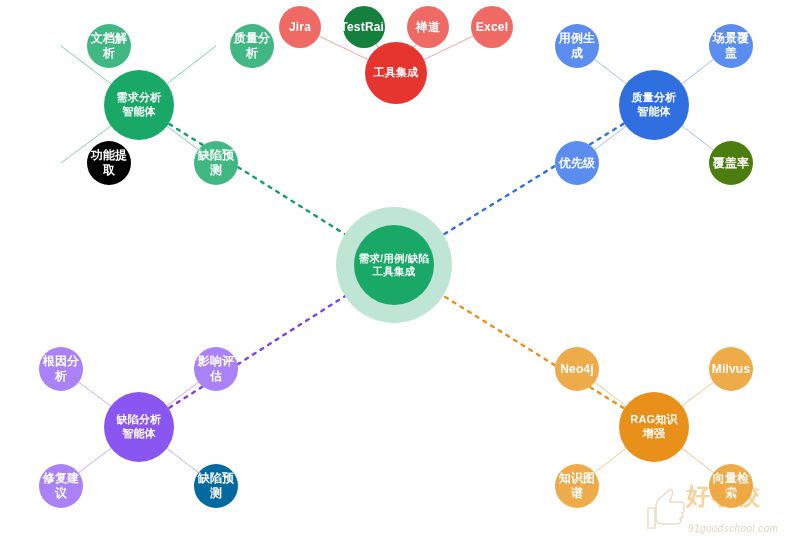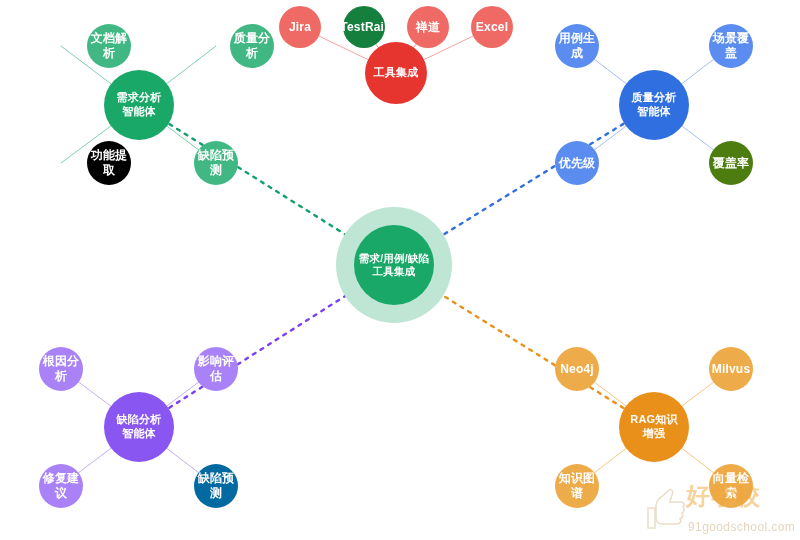--- a/index.html
+++ b/index.html
@@ -81,23 +81,24 @@
     top: 2px;
     font-size: 24px;
     font-weight: bold;
     color: #f0a63a;
     letter-spacing: 1px;
   }
   #watermark .wm-url {
     position: absolute;
     left: 44px;
     bottom: 2px;
-    font-size: 12px;
+    font-size: 10px;
     color: #cfa977;
     letter-spacing: .4px;
+    font-style: italic;
   }
   #watermark .wm-hand {
     position: absolute;
     left: 2px;
     top: 10px;
   }
 </style>
 </head>
 <body>
 

